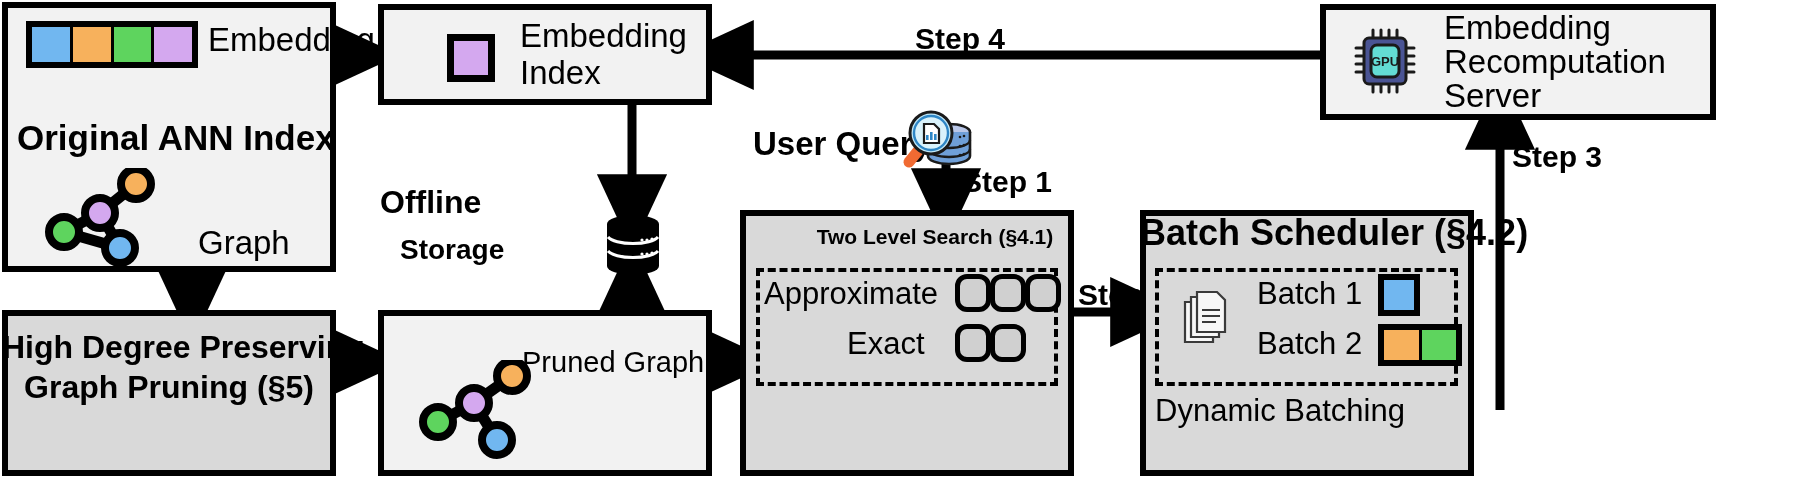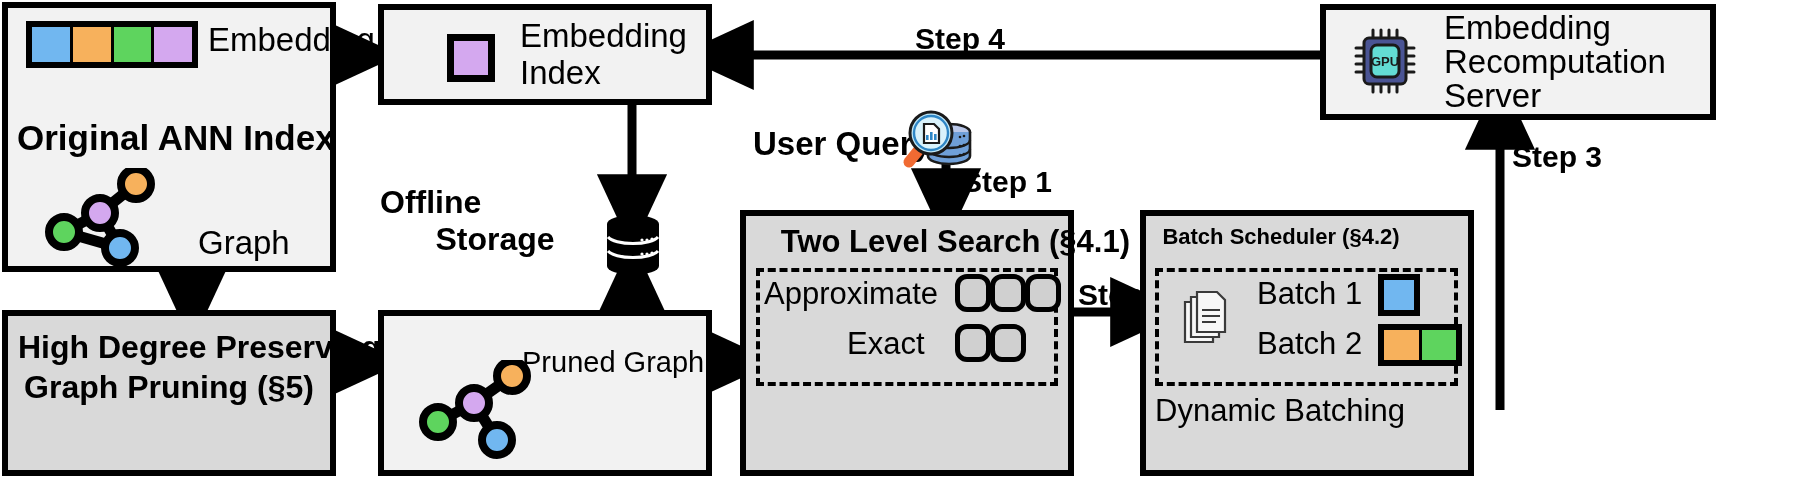--- a/index.html
+++ b/index.html
@@ -113,31 +113,31 @@
       <circle cx="98" cy="16" r="15" fill="#f7b15c"></circle>
       <circle cx="62" cy="45" r="15" fill="#d4a8ef"></circle>
       <circle cx="26" cy="64" r="15" fill="#5ed45e"></circle>
       <circle cx="82" cy="80" r="15" fill="#71b7f0"></circle>
     </g>
   </svg>
   <div class="lbl" style="left:198px; top:225px; font-size:33px;text-align:right;">Graph</div>
 
   <div class="box shaded" style="left:2px; top:310px; width:334px; height:166px;">
   </div>
-  <div class="lbl ttl-bold center" style="left:2px; top:330px; width:334px; font-size:32px;padding-left:16px;">High Degree Preserving</div>
+  <div class="lbl ttl-bold center" style="left:2px; top:330px; width:334px; font-size:32px;">High Degree Preserving</div>
   <div class="lbl ttl-bold center" style="left:2px; top:370px; width:334px; font-size:32px;">Graph Pruning (§5)</div>
 
   <div class="box" style="left:378px; top:4px; width:334px; height:101px;">
   </div>
   <div class="sq" style="left:447px; top:34px; width:48px; height:48px; background:#d4a8ef; border-width:7px;"></div>
   <div class="lbl" style="left:520px; top:18px; font-size:33px;">Embedding</div>
   <div class="lbl" style="left:520px; top:55px; font-size:33px;">Index</div>
 
   <div class="lbl ttl-bold center" style="left:380px; top:185px; width:190px; font-size:32px; text-align:left;">Offline</div>
-  <div class="lbl ttl-bold center" style="left:400px; top:222px; width:190px; font-size:32px; text-align:center;">Storage</div>
+  <div class="lbl ttl-bold center" style="left:400px; top:234px; width:190px; font-size:28px; text-align:left;">Storage</div>
 
   <svg style="position:absolute;left:606px;top:214px;width:54px;height:62px;">
     <g fill="#000">
       <ellipse cx="27" cy="10" rx="26" ry="9"></ellipse>
       <rect x="1" y="10" width="52" height="42"></rect>
       <ellipse cx="27" cy="52" rx="26" ry="9"></ellipse>
     </g>
     <g stroke="#fff" stroke-width="3" fill="none">
       <path d="M2,23 a26,9 0 0 0 50,0"></path>
       <path d="M2,37 a26,9 0 0 0 50,0"></path>
@@ -199,39 +199,39 @@
         <rect x="26" y="31" width="2.6" height="5"></rect>
         <rect x="30" y="28" width="2.6" height="8"></rect>
         <rect x="34" y="30" width="2.6" height="6"></rect>
       </g>
   </svg>
 
   <div class="lbl ttl-bold" style="left:962px; top:165px; font-size:30px;">Step 1</div>
 
   <div class="box shaded" style="left:740px; top:210px; width:334px; height:266px;">
   </div>
-  <div class="lbl ttl-bold center" style="left:740px; top:225px; width:390px; font-size:31px;text-align:right;">Two Level Search (§4.1)</div>
+  <div class="lbl ttl-bold center" style="left:740px; top:225px; width:390px; font-size:21px;">Two Level Search (§4.1)</div>
 
   <div class="dashbox" style="left:756px; top:268px; width:302px; height:118px;"></div>
 
   <div class="lbl" style="left:764px; top:277px; font-size:31px;">Approximate</div>
   <div class="qcell" style="left:955px; top:274px; width:36px; height:38px;"></div>
   <div class="qcell" style="left:990px; top:274px; width:36px; height:38px;"></div>
   <div class="qcell" style="left:1025px; top:274px; width:36px; height:38px;"></div>
 
   <div class="lbl" style="left:847px; top:327px; font-size:31px;">Exact</div>
   <div class="qcell" style="left:955px; top:324px; width:36px; height:38px;"></div>
   <div class="qcell" style="left:990px; top:324px; width:36px; height:38px;"></div>
 
 
   <div class="lbl ttl-bold" style="left:1078px; top:278px; font-size:30px;">Step 2</div>
 
   <div class="box shaded" style="left:1140px; top:210px; width:334px; height:266px;">
   </div>
-  <div class="lbl ttl-bold center" style="left:1140px; top:225px; width:282px; font-size:22px;">Batch Scheduler (§4.2)</div>
+  <div class="lbl ttl-bold center" style="left:1140px; top:213px; width:282px; font-size:36px;">Batch Scheduler (§4.2)</div>
 
   <div class="dashbox" style="left:1155px; top:268px; width:303px; height:118px;"></div>
 
   <svg style="position:absolute;left:1182px;top:288px;width:48px;height:62px;">
     <g fill="#f7f7f7" stroke="#3a3a3a" stroke-width="2.2">
       <path d="M3,14 h20 l8,8 v32 h-28 z"></path>
       <path d="M9,9 h20 l8,8 v32 h-28 z"></path>
       <path d="M15,4 h20 l8,8 v32 h-28 z"></path>
     </g>
     <g stroke="#3a3a3a" stroke-width="2" fill="none">

